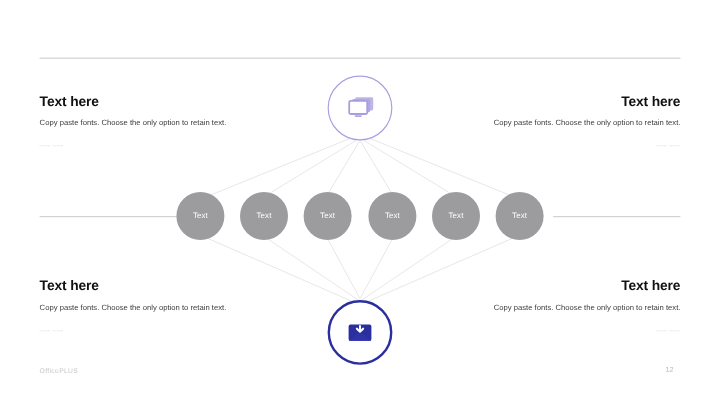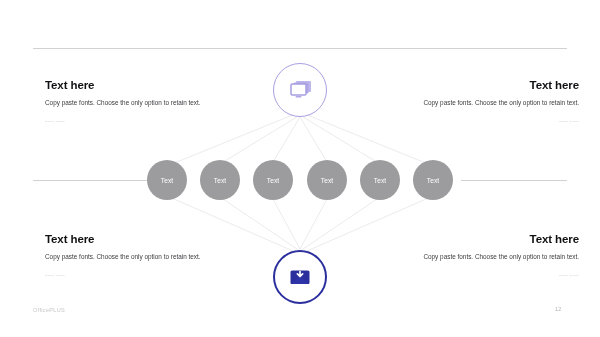--- a/index.html
+++ b/index.html
@@ -35,21 +35,20 @@
     left: 0;
     top: 0;
     width: 600px;
     height: 337px;
   }
 
   
   .tblock {
     position: absolute;
     width: 175px;
-    margin-left: 12px;
   }
   .tblock .title {
     font-size: 11.5px;
     font-weight: bold;
     color: #111114;
     letter-spacing: -0.1px;
     margin: 0 0 6px 0;
     line-height: 1.15;
   }
   .tblock .body {

